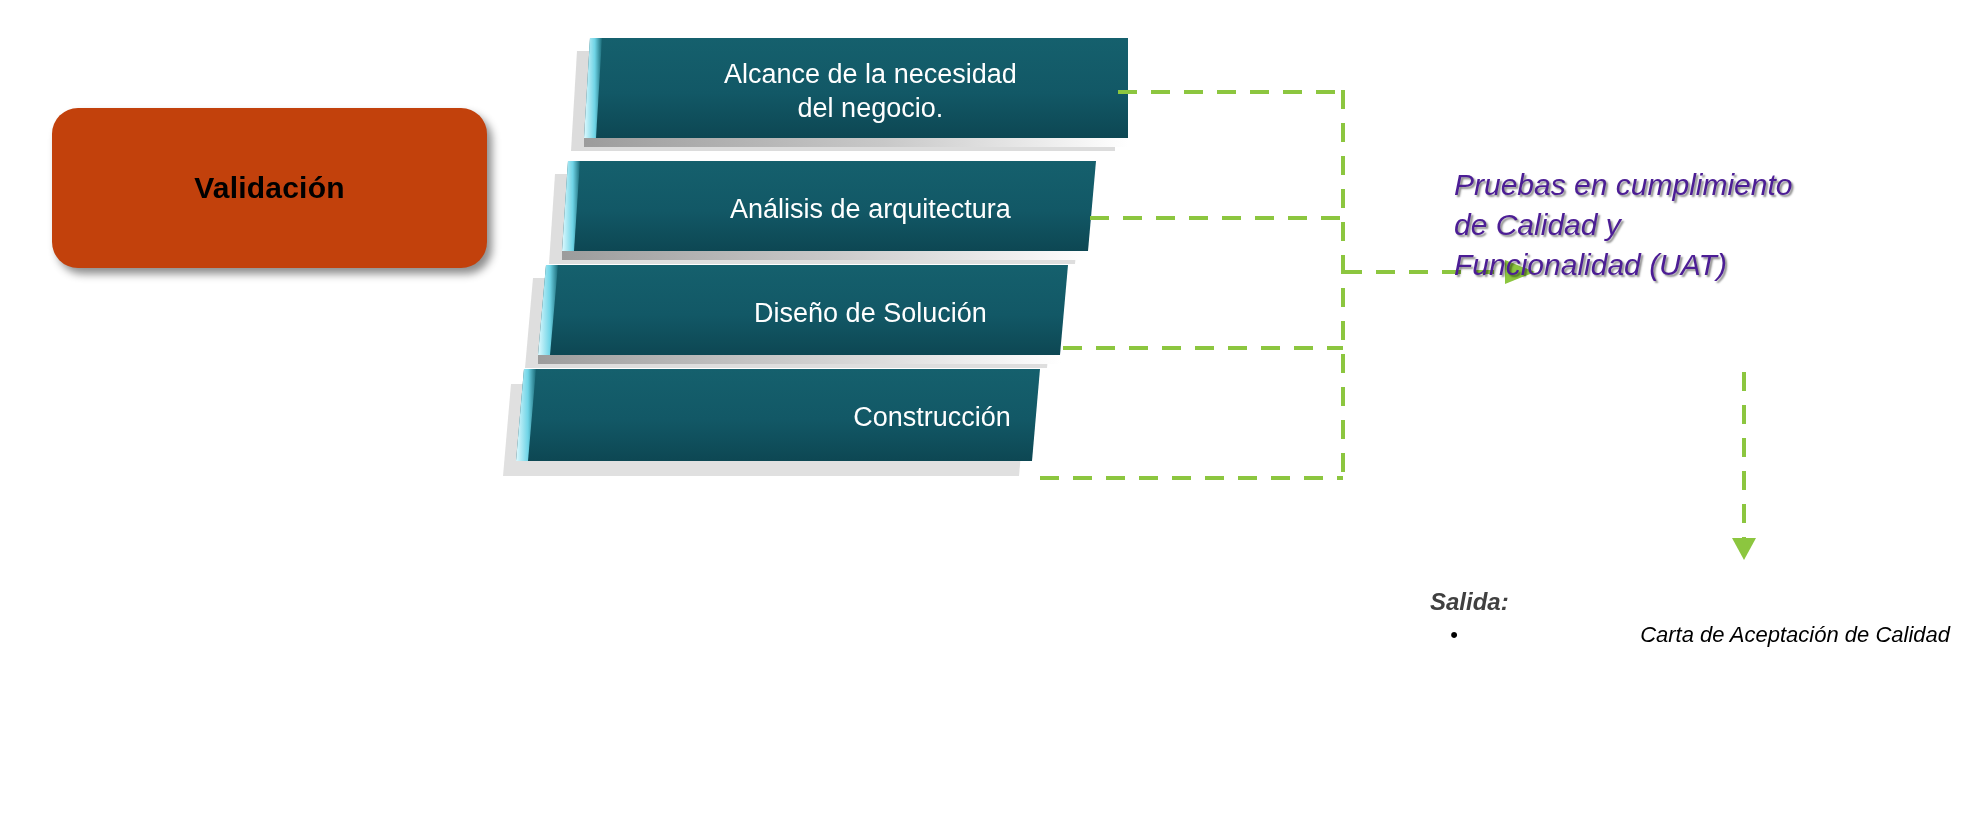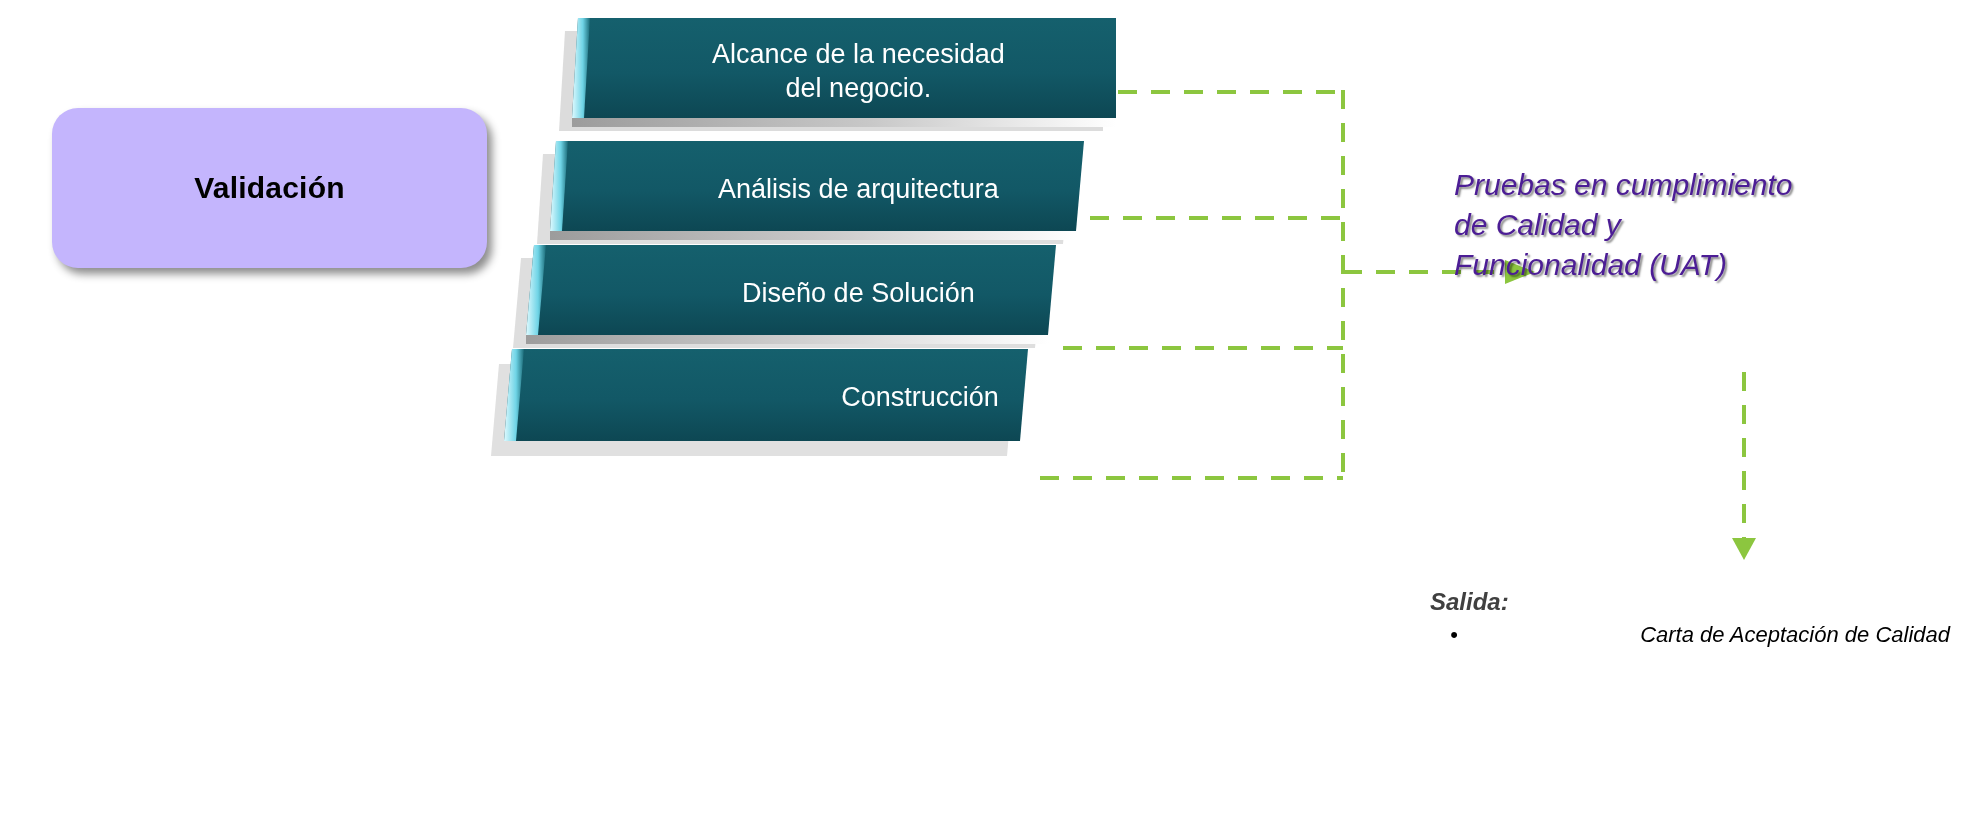--- a/index.html
+++ b/index.html
@@ -17,21 +17,21 @@
   .stage {
     position: absolute;
     left: 0; top: 0;
     width: 1964px;
     height: 829px;
   }
 
   
   .phase-box {
     position: absolute;
-    background: #c4b5fd;
+    background: #c2410c;
     border-radius: 26px;
     box-shadow: 5px 6px 9px rgba(0,0,0,0.45);
     display: flex;
     align-items: center;
     justify-content: center;
     box-sizing: border-box;
   }
   .phase-box .phase-label {
     font-size: 30px;
     font-weight: bold;
@@ -56,25 +56,26 @@
   
   .funnel {
     position: absolute;
     left: 552px;
     top: 18px;
     width: 560px;
     height: 450px;
   }
   .funnel-band {
     position: absolute;
-    left: 4px;
+    left: 16px;
     width: 100%;
     display: flex;
     align-items: center;
     justify-content: center;
+    margin-top: 20px;
   }
   .funnel-band svg {
     position: absolute;
     left: 0; top: 0;
     width: 100%;
     height: 100%;
     overflow: visible;
   }
   .funnel-band .band-label {
     position: relative;

